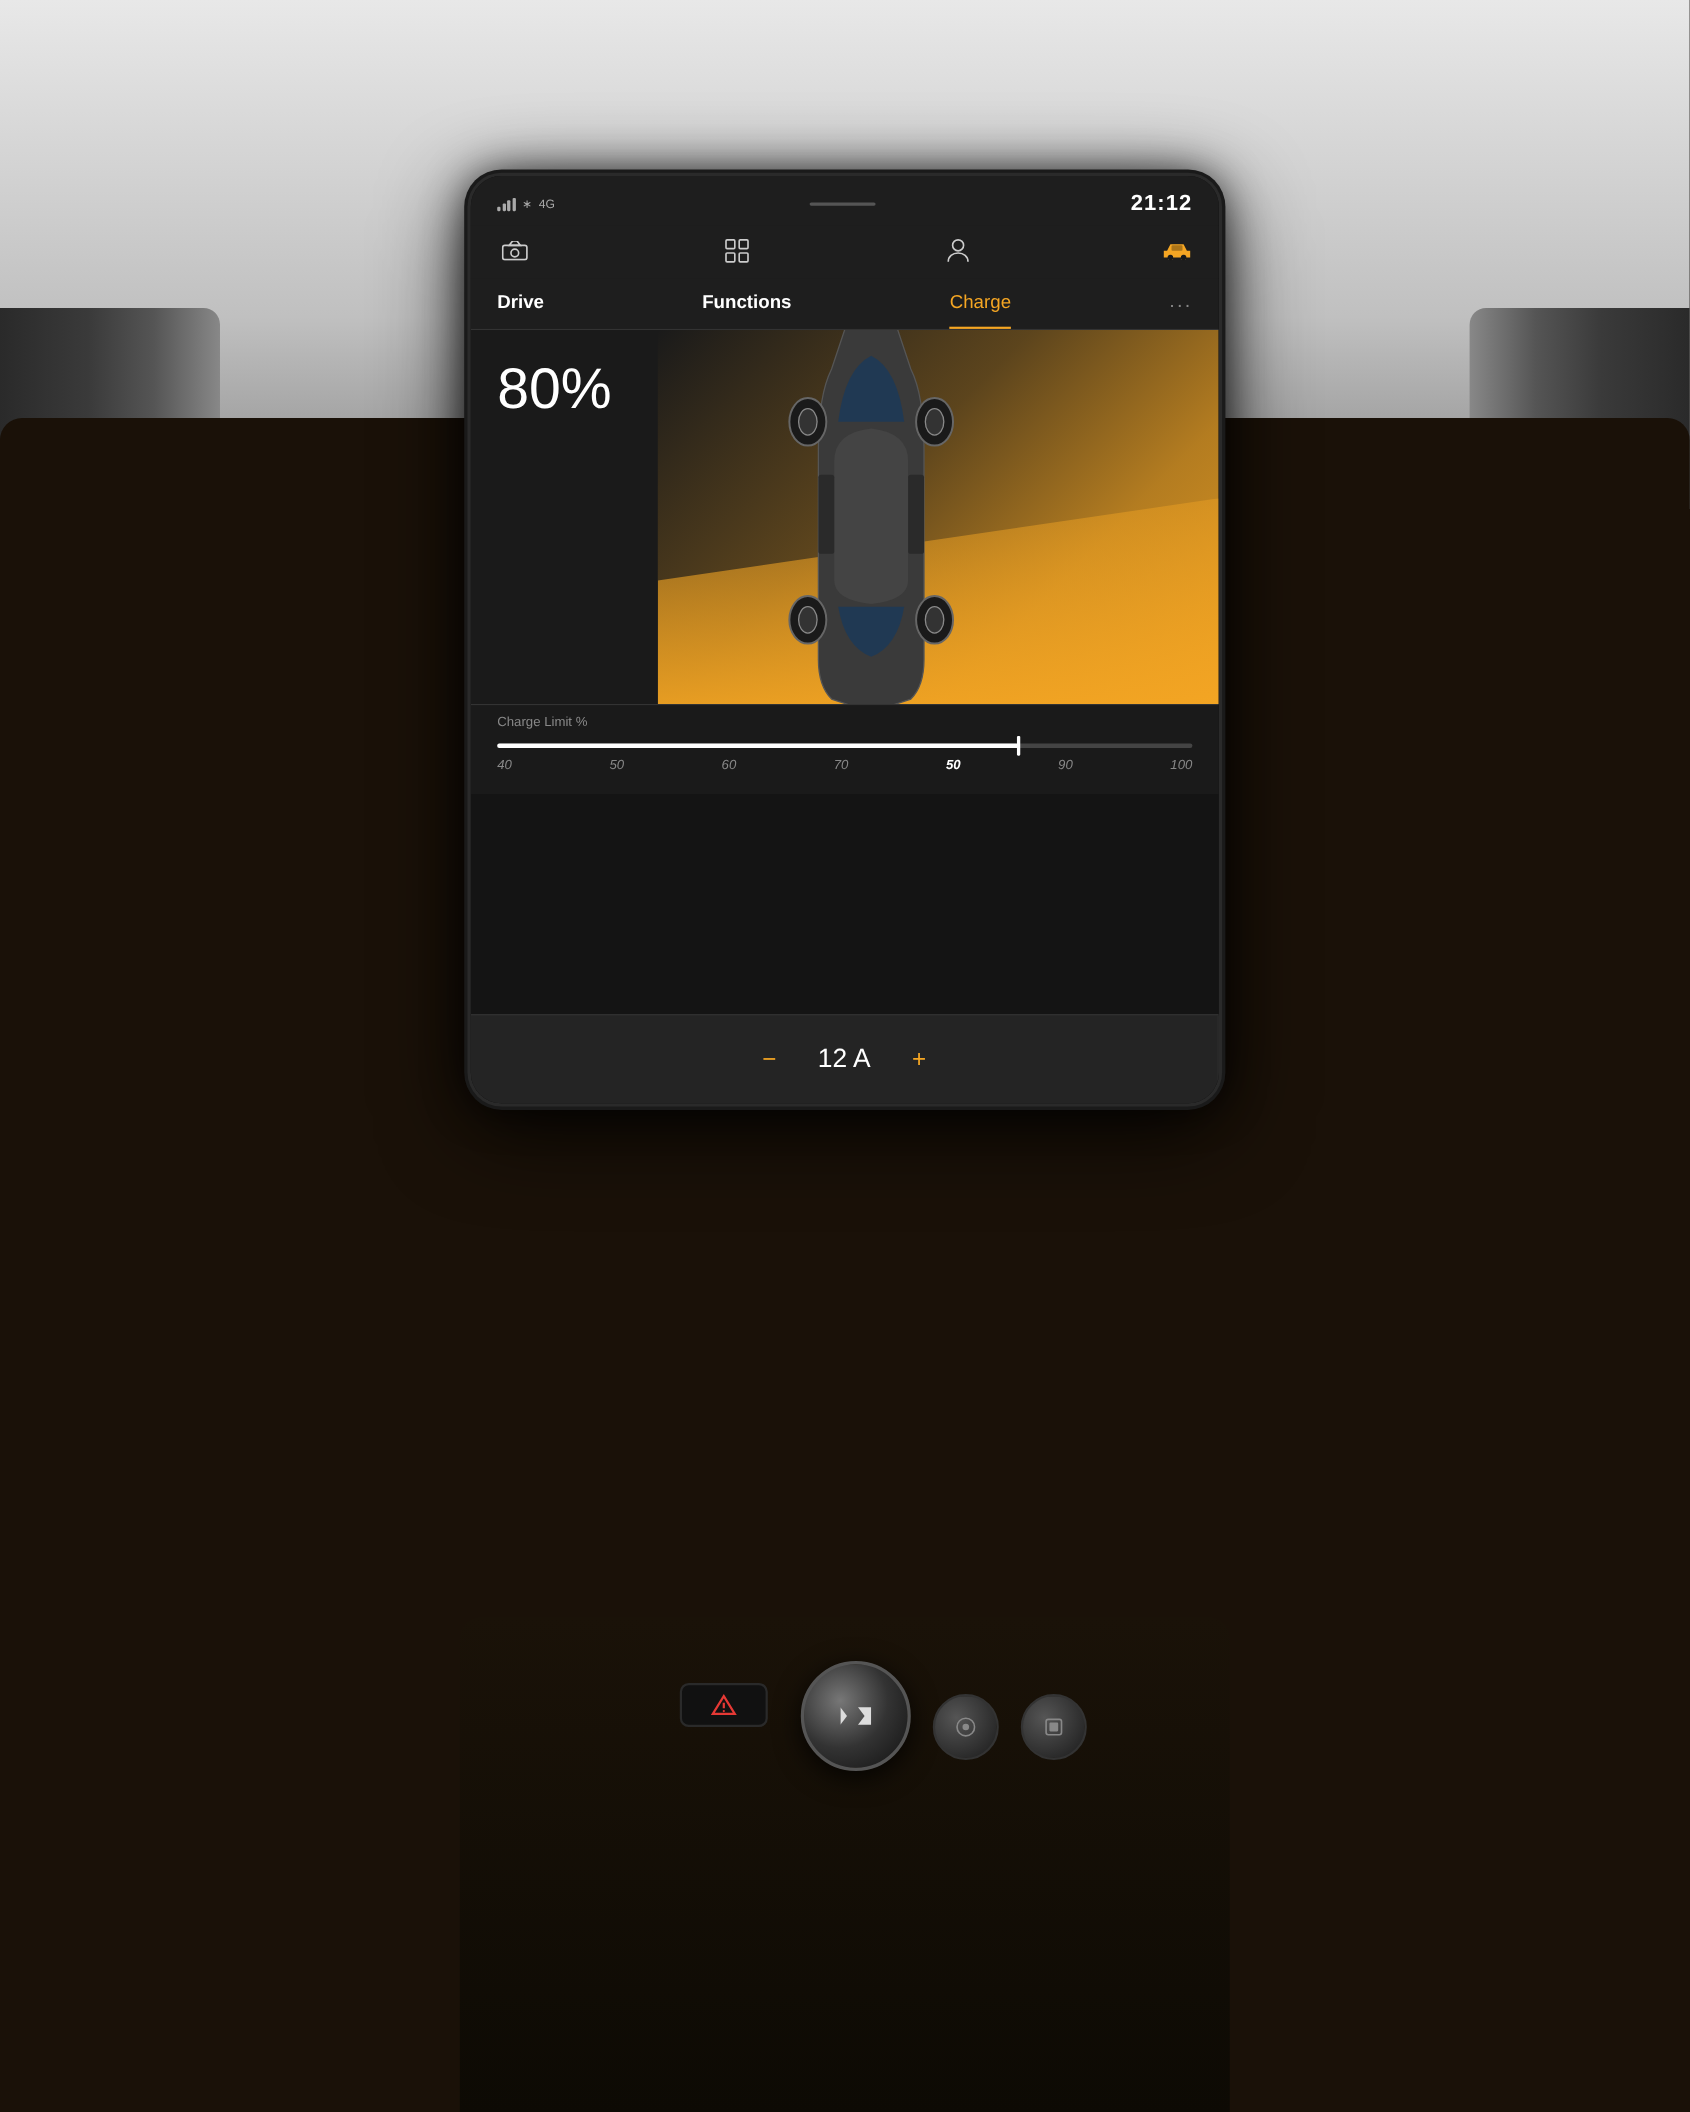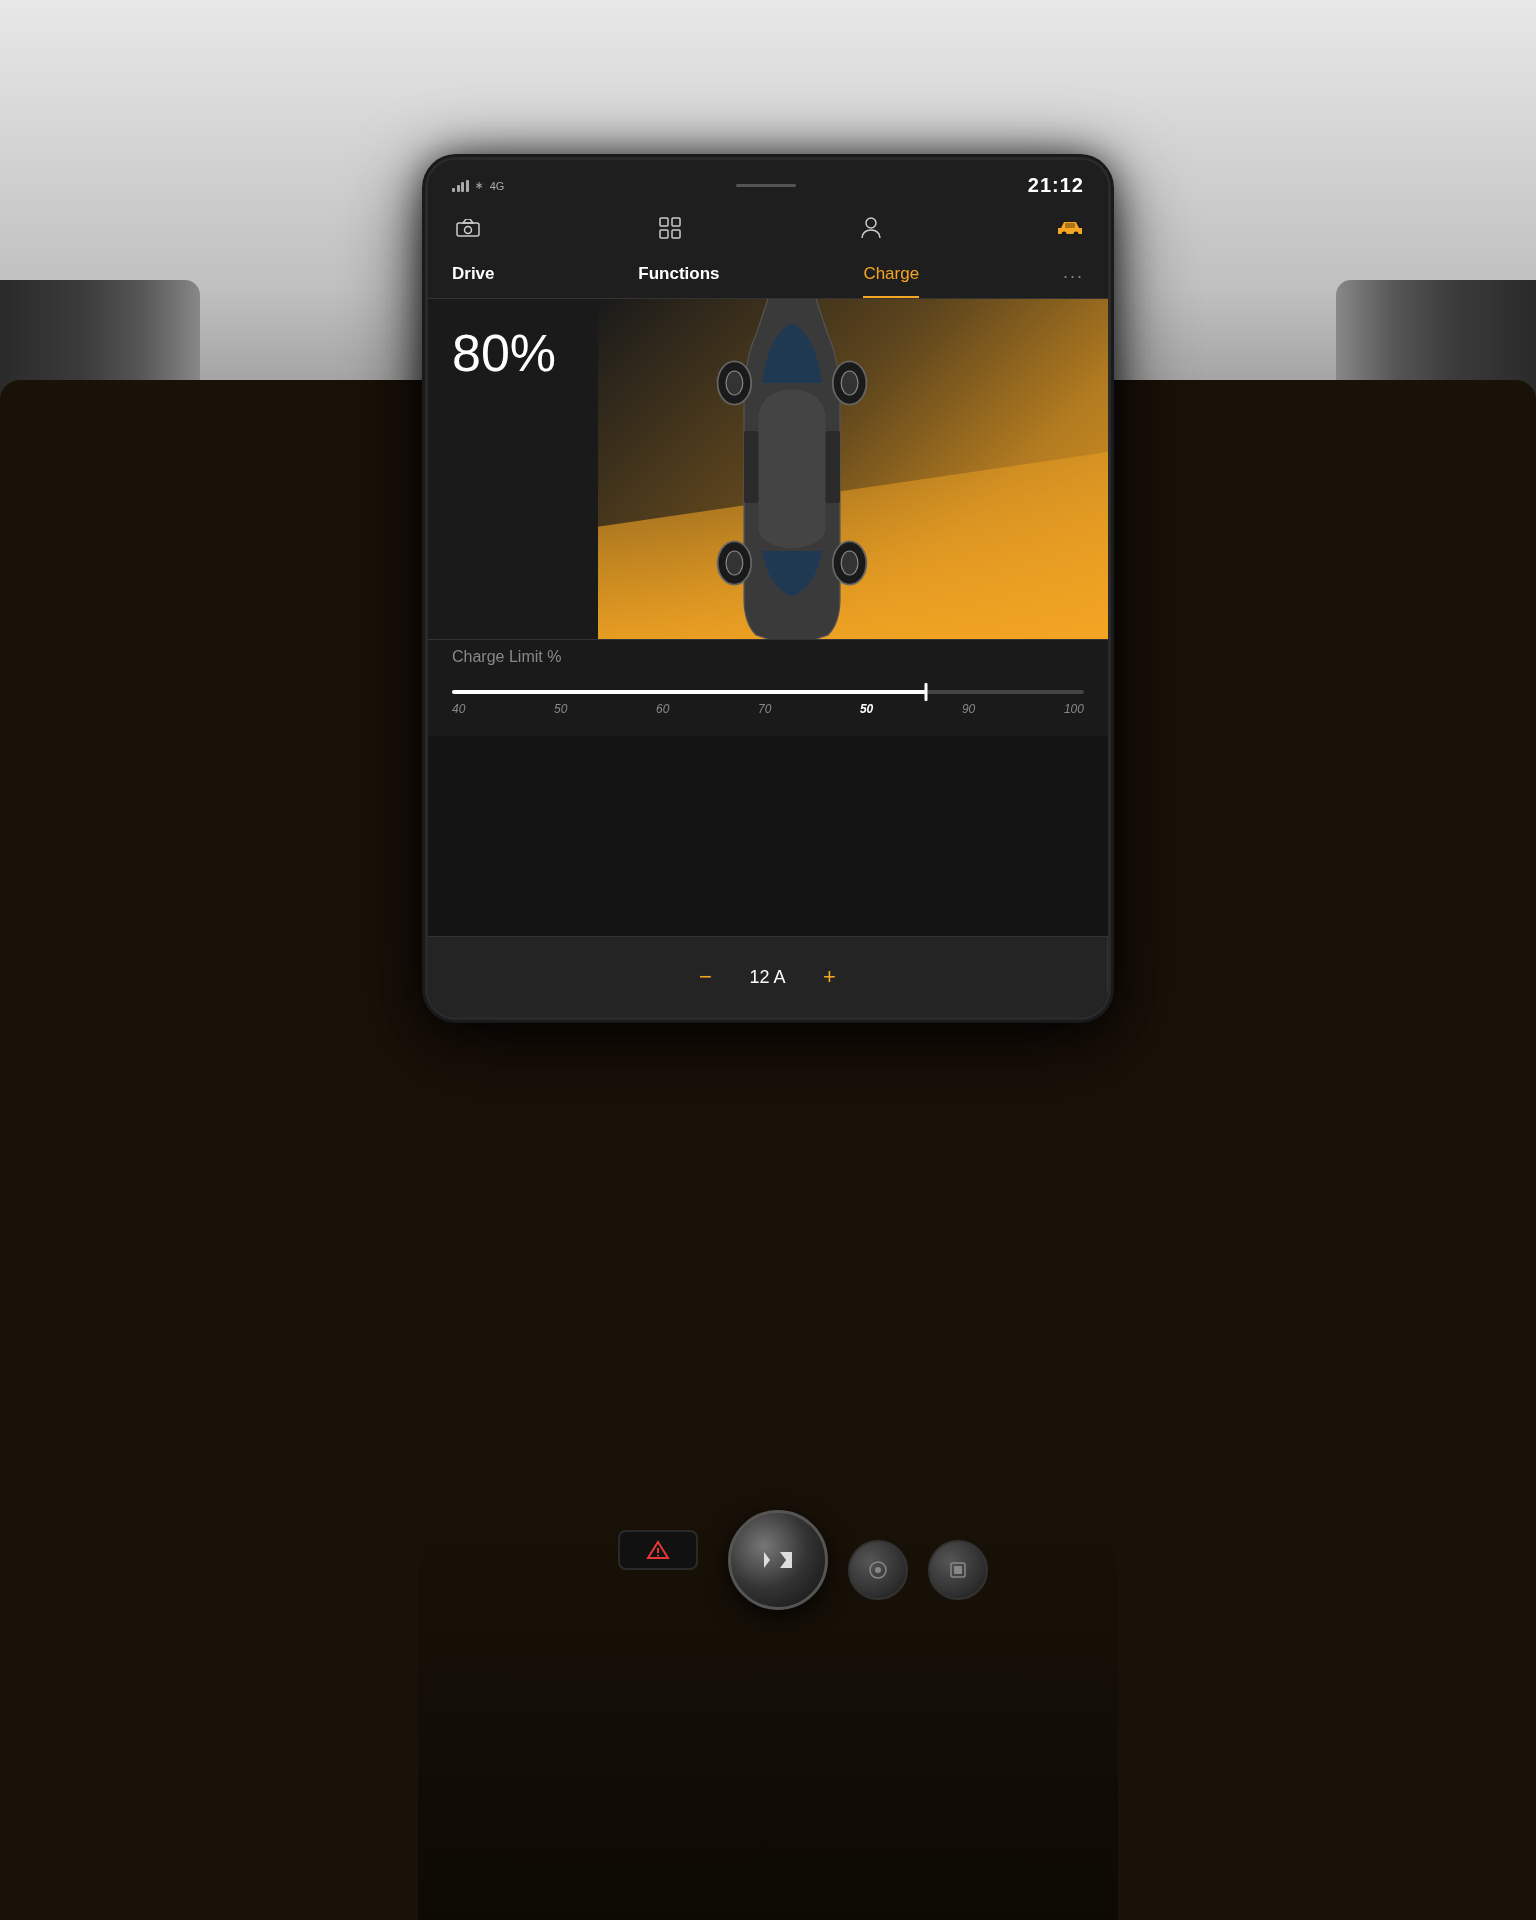--- a/index.html
+++ b/index.html
@@ -249,23 +249,23 @@
     }
 
     
     .charge-limit-area {
       background: #1a1a1a;
       padding: 8px 24px 20px;
       border-top: 1px solid #333;
     }
 
     .charge-limit-label {
-      font-size: 16px;
+      font-size: 12px;
       color: #888;
-      margin-bottom: 24px;
+      margin-bottom: 13px;
     }
 
     .slider-track {
       position: relative;
       height: 4px;
       background: #444;
       border-radius: 2px;
       margin-bottom: 8px;
     }
 
@@ -335,21 +335,21 @@
       color: #f5a623;
       cursor: pointer;
       width: 40px;
       height: 40px;
       display: flex;
       align-items: center;
       justify-content: center;
     }
 
     .current-value {
-      font-size: 18px;
+      font-size: 24px;
       font-weight: 500;
       color: #fff;
     }
 
     .unlock-btn {
       flex: 1;
       display: flex;
       align-items: center;
       justify-content: center;
       gap: 12px;

